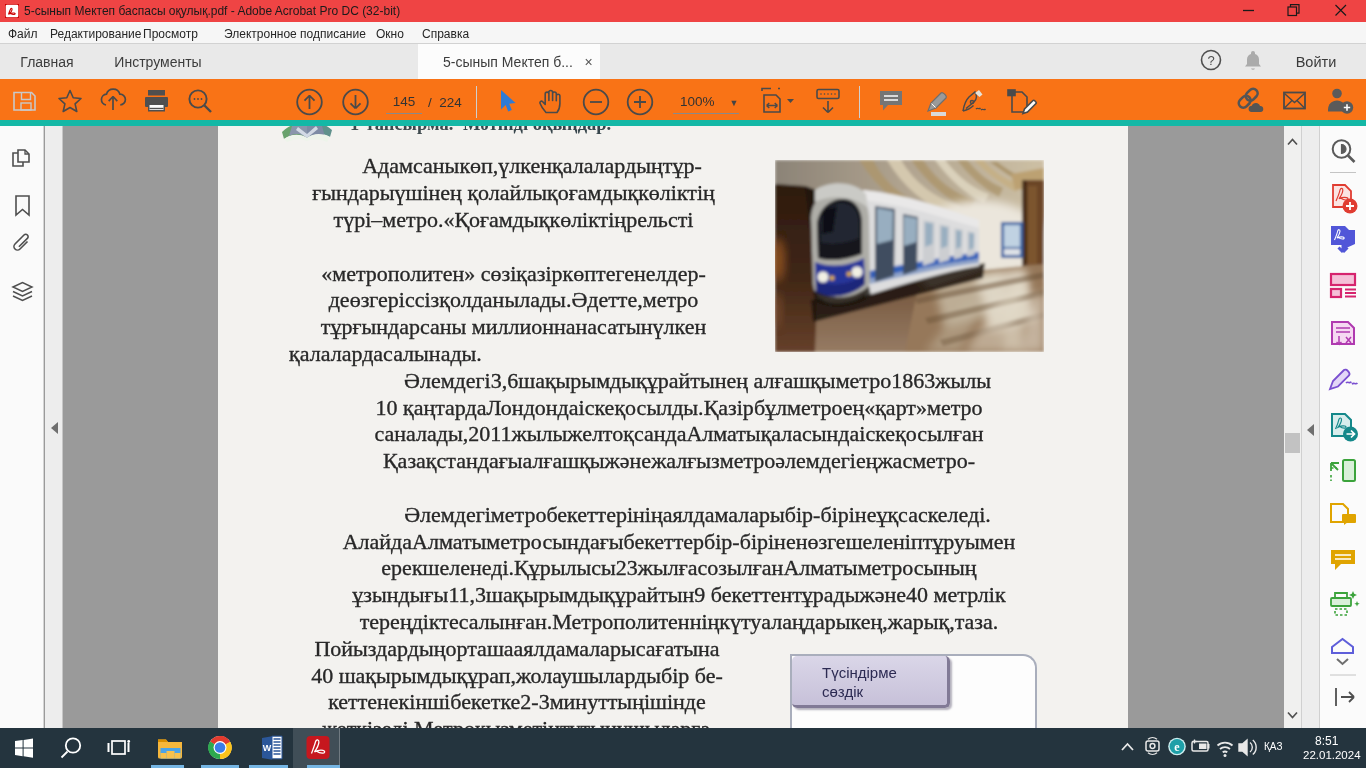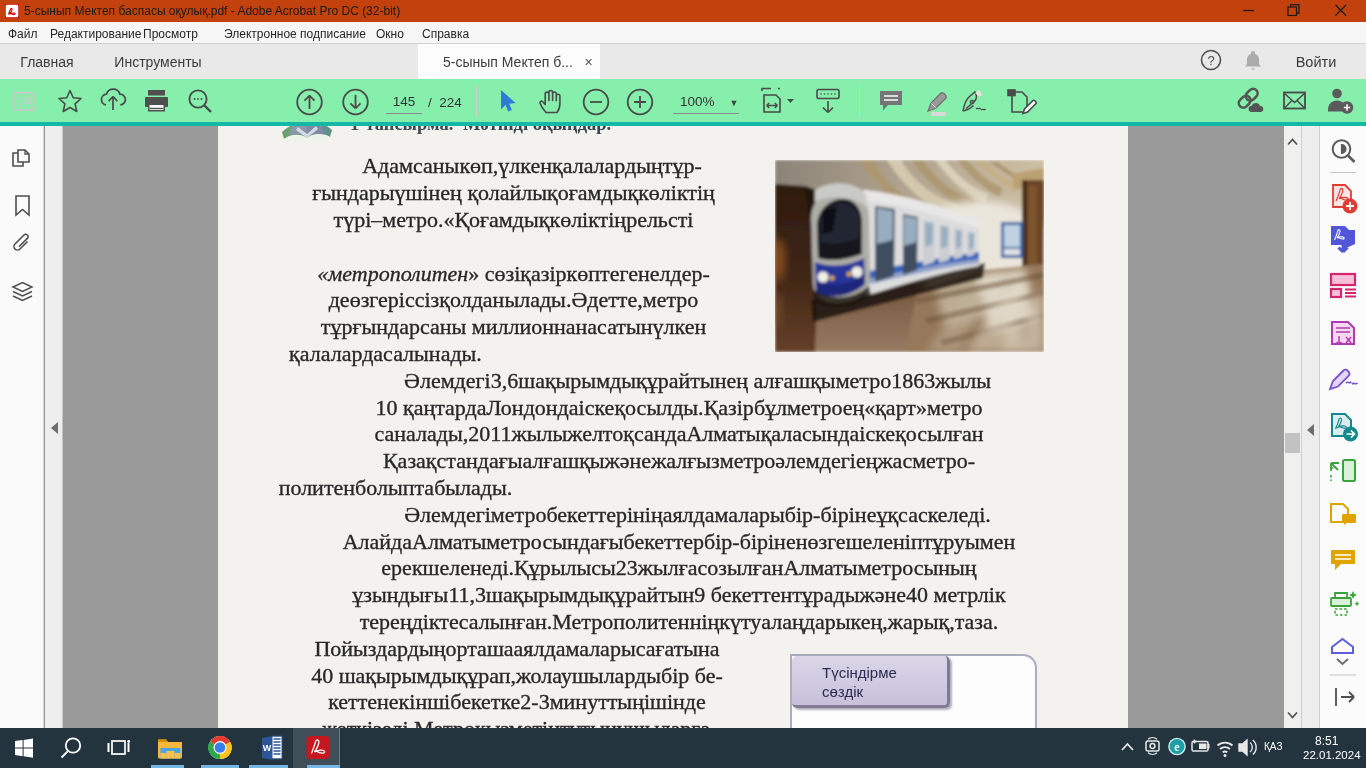--- a/index.html
+++ b/index.html
@@ -1,26 +1,26 @@
 <!DOCTYPE html>
 <html><head><meta charset="utf-8"><style>
 *{margin:0;padding:0;box-sizing:border-box}
 html,body{width:1366px;height:768px;overflow:hidden}
 body{position:relative;font-family:"Liberation Sans",sans-serif;background:#fff}
 .abs{position:absolute}
 
-#titlebar{left:0;top:0;width:1366px;height:22px;background:#c2410c}
+#titlebar{left:0;top:0;width:1366px;height:22px;background:#ef4444}
 #title-text{left:24px;top:4px;font-size:12px;color:#1b1b1b;white-space:nowrap}
 #menubar{left:0;top:22px;width:1366px;height:22px;background:#f6f6f6;border-bottom:1px solid #d2d2d2}
 .menu-item{position:absolute;top:5px;font-size:12px;color:#262626;white-space:nowrap}
 #tabbar{left:0;top:44px;width:1366px;height:35px;background:#e9e9e9}
 .apptab{position:absolute;top:0;height:35px;font-size:14px;color:#3c3c3c;display:flex;align-items:center;justify-content:center}
 #doctab1{position:absolute;left:237px;top:0;width:181px;height:35px;background:#dedede;border-left:1px solid #c3c3c3;border-right:1px solid #c3c3c3;display:flex;align-items:center;justify-content:center;font-size:14px;color:#3c3c3c}
 #doctab2{position:absolute;left:418px;top:0;width:182px;height:35px;background:#fcfcfc;display:flex;align-items:center;font-size:14px;color:#3c3c3c;padding-left:25px}
-#toolbar{left:0;top:79px;width:1366px;height:47px;background:#86efac;border-bottom:4px solid #14b8a6}
+#toolbar{left:0;top:79px;width:1366px;height:47px;background:#f97316;border-bottom:6px solid #14b8a6}
 .tsep{position:absolute;top:7px;width:1px;height:32px;background:#cfcfcf}
 #pagenum{left:386px;top:13px;width:36px;height:22px;border-bottom:1px solid #8a8a8a;font-size:13.5px;color:#333;text-align:center;line-height:20px}
 #pagetotal{left:428px;top:16px;font-size:13.5px;color:#333}
 #zoomtxt{left:673px;top:13px;width:66px;height:22px;border-bottom:1px solid #8a8a8a;font-size:13.5px;color:#333;line-height:20px;padding-left:7px}
 
 #main{left:0;top:126px;width:1366px;height:602px;background:#9a9a9a;overflow:hidden}
 #leftrail{left:0;top:0;width:44px;height:602px;background:#fafafa;border-right:1px solid #d4d4d4}
 #leftsplit{left:45px;top:0;width:18px;height:602px;background:#ededed;border-right:1px solid #c6c6c6}
 #rightsplit{left:1301px;top:0;width:19px;height:602px;background:#ededed;border-left:1px solid #d0d0d0;border-right:1px solid #d0d0d0}
 #rightrail{left:1320px;top:0;width:46px;height:602px;background:#fbfbfb}
@@ -212,21 +212,21 @@
       </div>
     <div class="tl" style="left:60px;top:80.9px;width:471px">
         <span>түрі</span>
         <span>–</span>
         <span>метро.</span>
         <span>«Қоғамдық</span>
         <span>көліктің</span>
         <span>рельсті</span>
       </div>
     <div class="tl" style="left:60px;top:134.5px;width:471px">
-        <span style="font-style:italic">«метрополитен</span>
+        <span style="">«метрополитен</span>
         <span>» сөзі</span>
         <span>қазір</span>
         <span>көптеген</span>
         <span>елдер-</span>
       </div>
     <div class="tl" style="left:60px;top:161.3px;width:471px">
         <span>де</span>
         <span>өзгеріссіз</span>
         <span>қолданылады.</span>
         <span>Әдетте,</span>
@@ -277,25 +277,20 @@
     <div class="tl" style="left:60px;top:322.1px;width:802px">
         <span>Қазақстандағы</span>
         <span>алғашқы</span>
         <span>және</span>
         <span>жалғыз</span>
         <span>метро</span>
         <span>әлемдегі</span>
         <span>ең</span>
         <span>жас</span>
         <span>метро-</span>
-      </div>
-    <div class="tl" style="left:60px;top:348.9px;width:235px">
-        <span>политен</span>
-        <span>болып</span>
-        <span>табылады.</span>
       </div>
     <div class="tl" style="left:97px;top:375.7px;width:765px">
         <span>Әлемдегі</span>
         <span>метро</span>
         <span>бекеттерінің</span>
         <span>аялдамалары</span>
         <span>бір-біріне</span>
         <span>ұқсас</span>
         <span>келеді.</span>
       </div>

